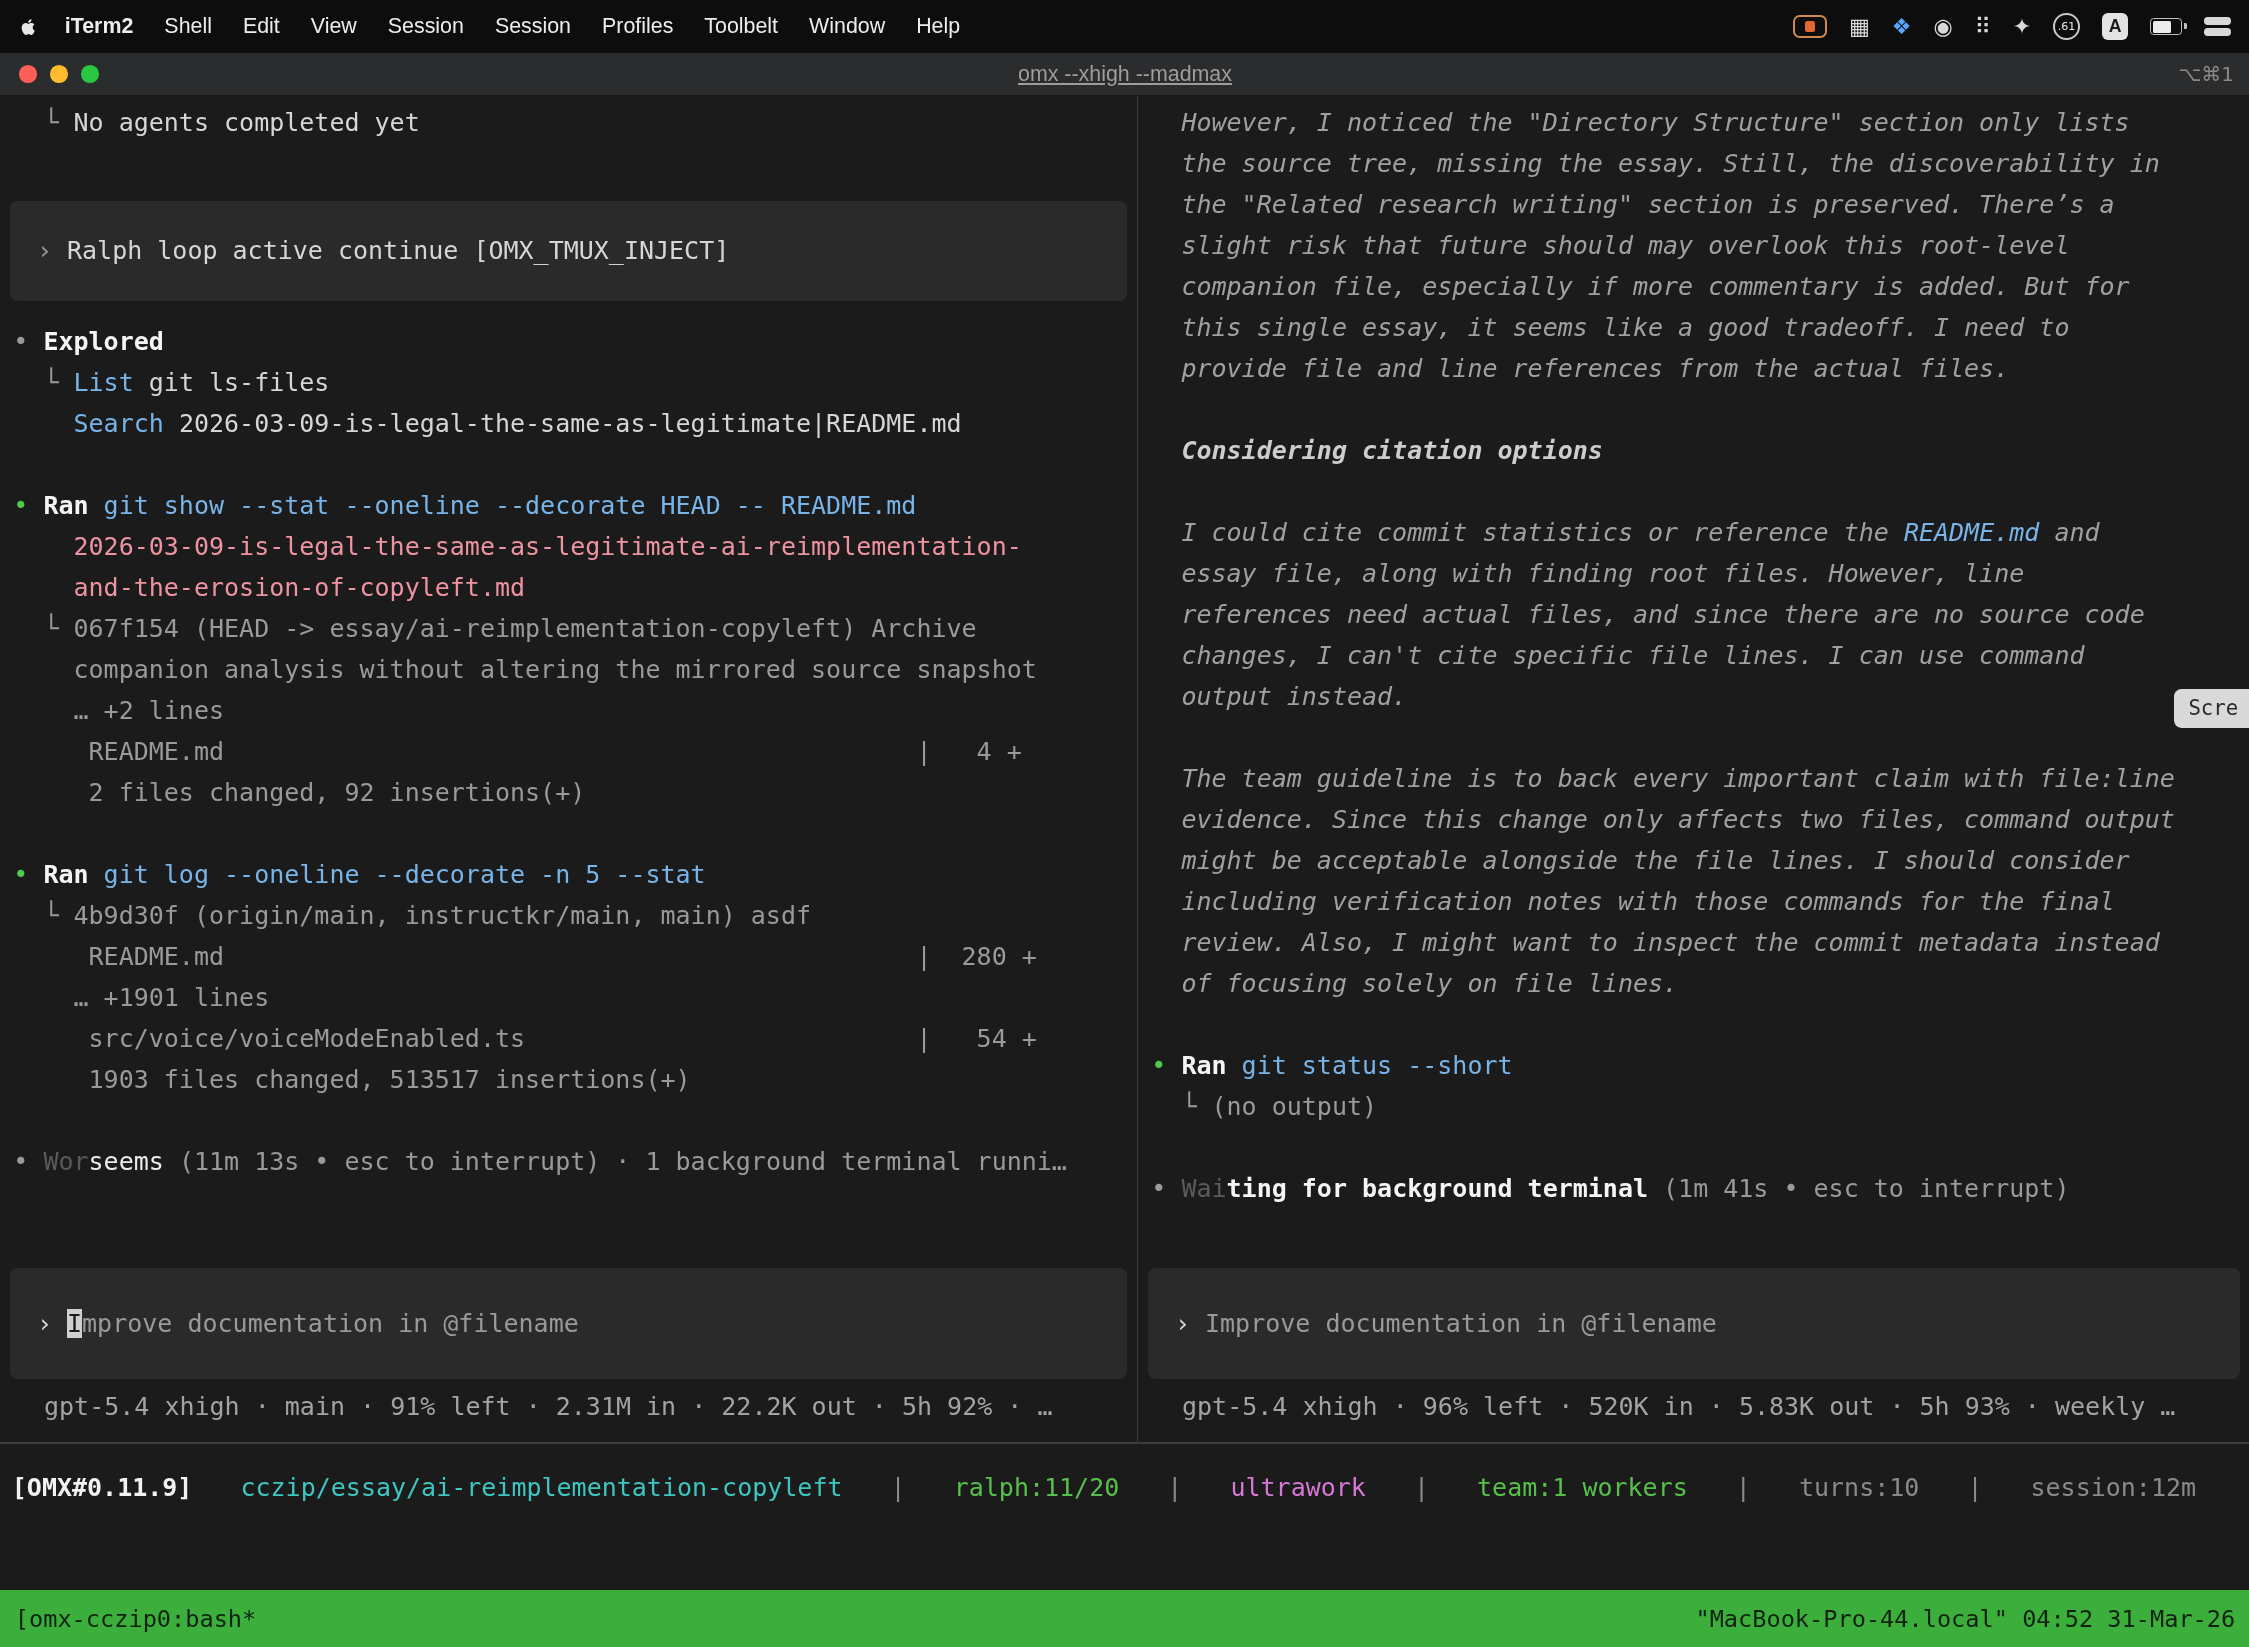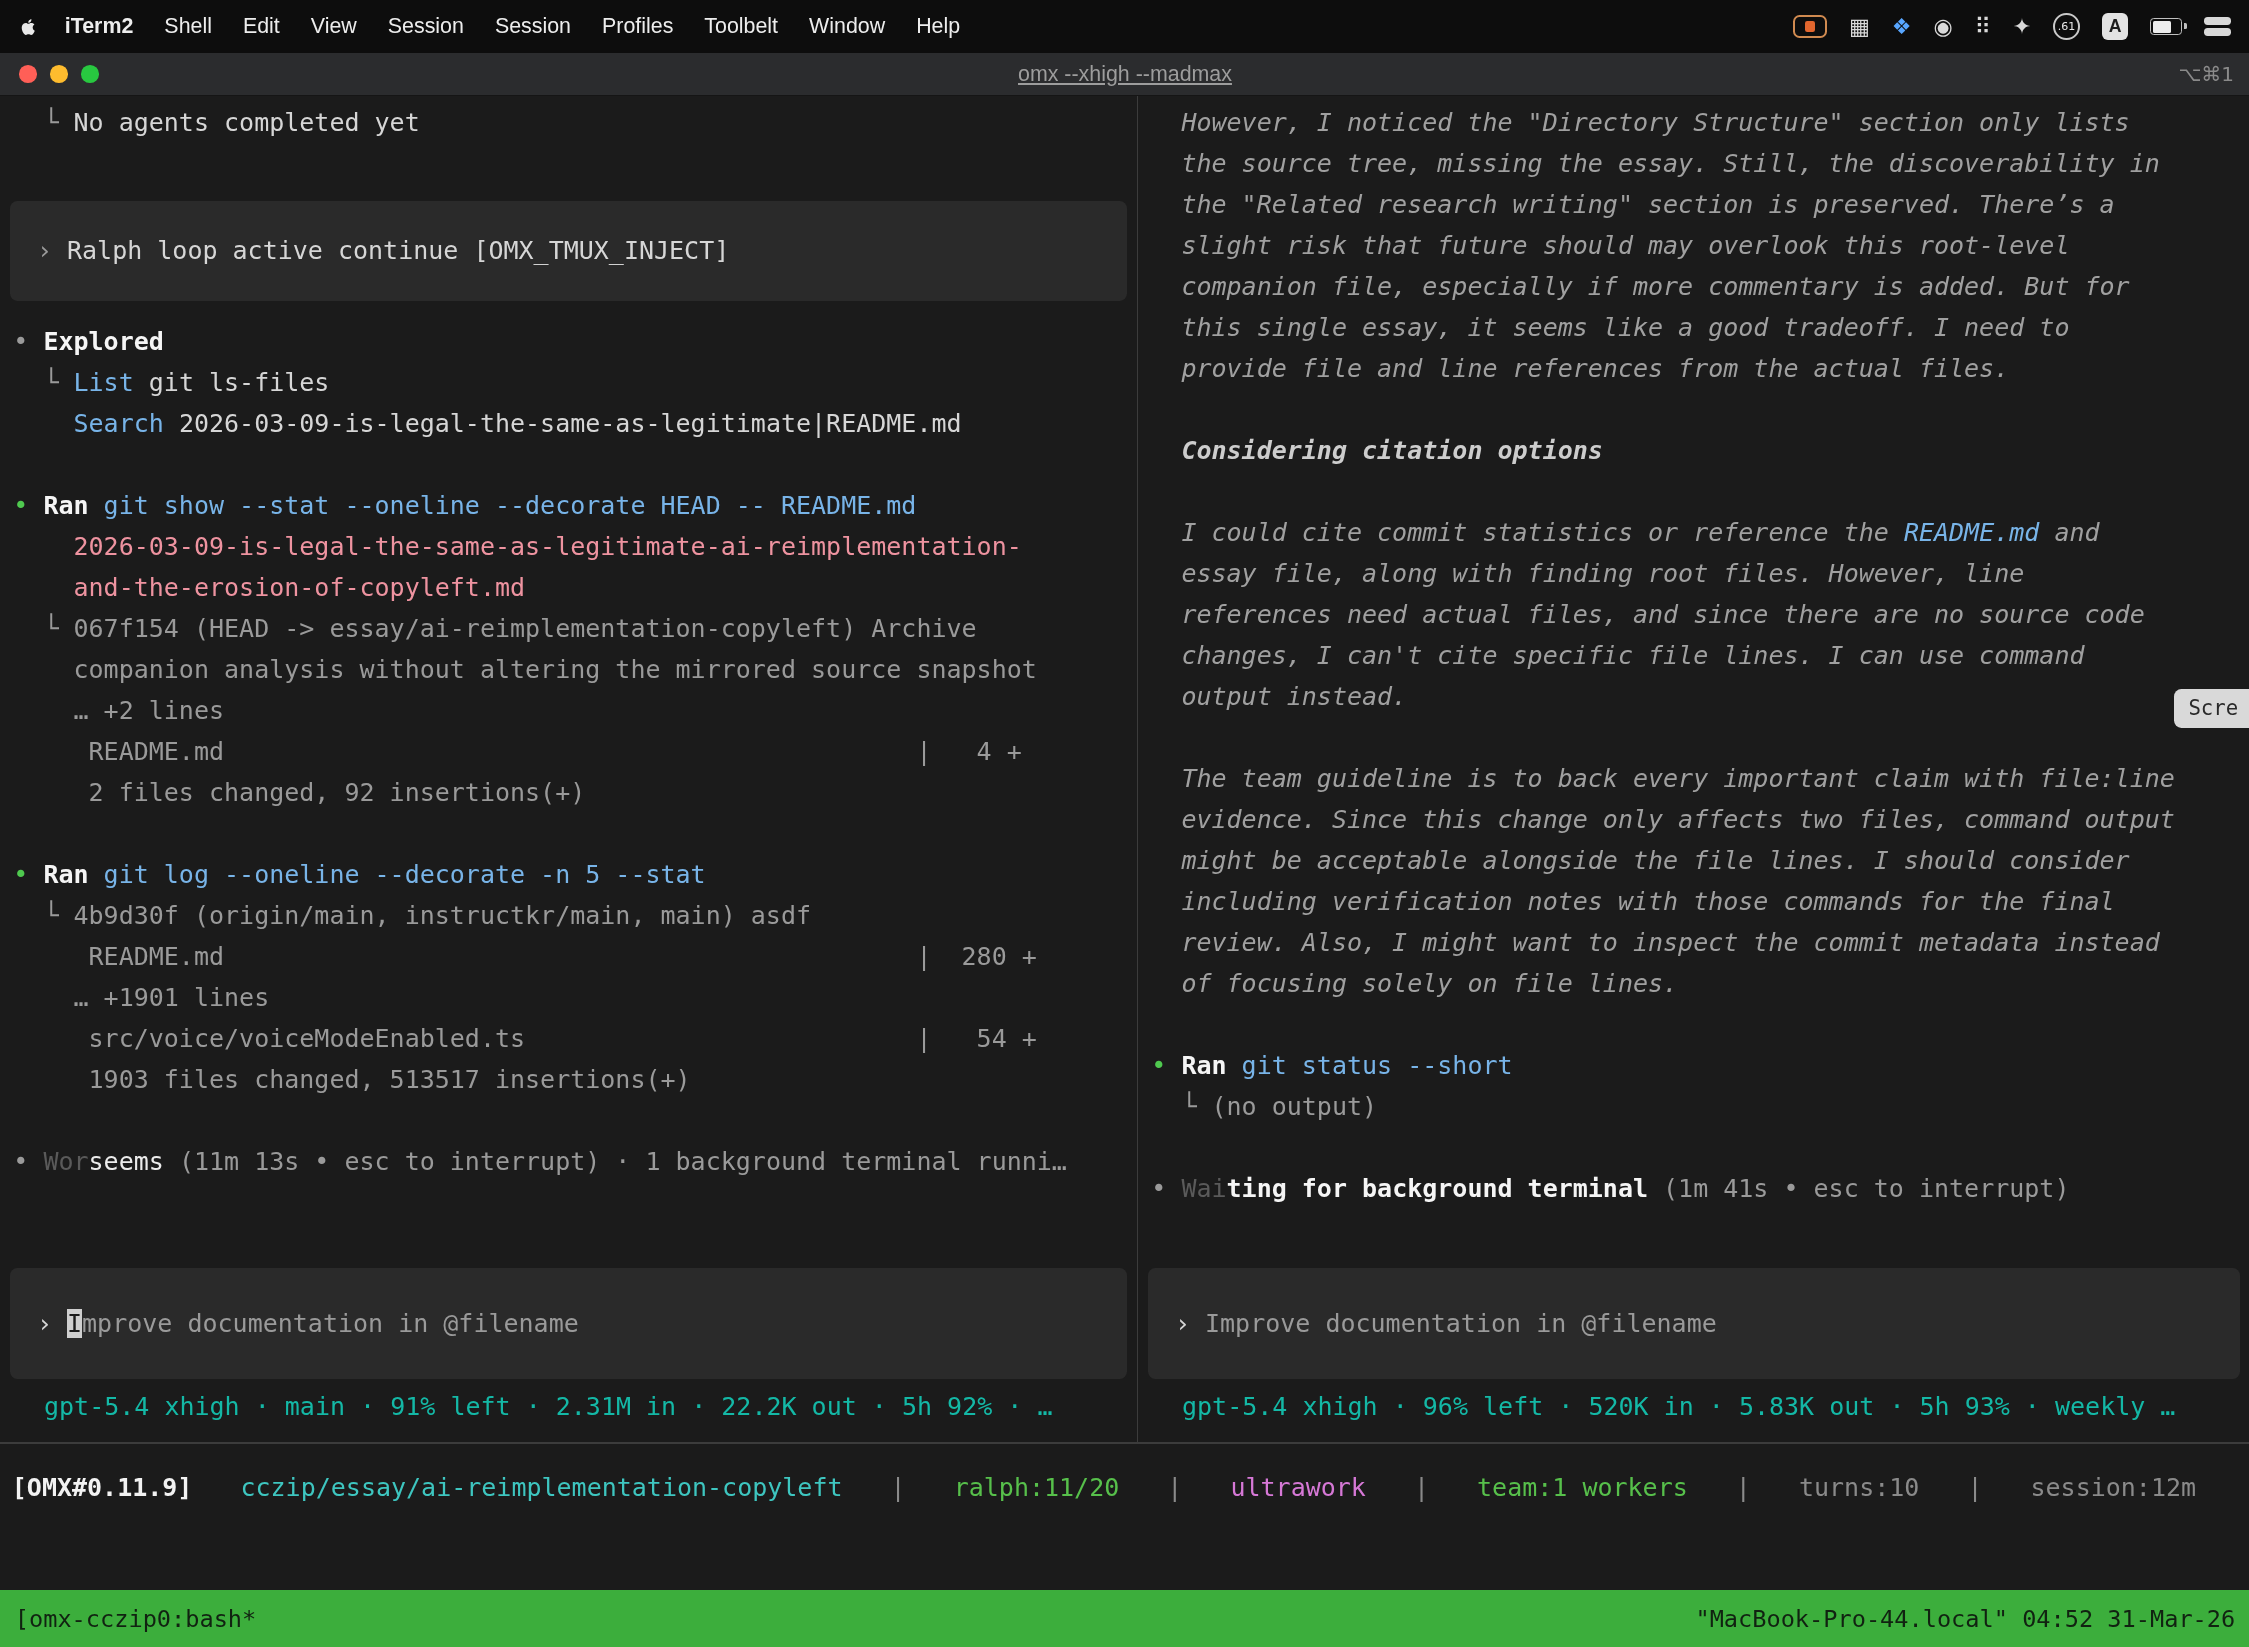--- a/index.html
+++ b/index.html
@@ -58,21 +58,21 @@
   .flow { padding-top:5.9px; }
   .tline { white-space:pre; height:41px; line-height:41px; padding-left:13.3px; color:#d6d6d6; }
   .tbox { margin:0 10.3px; background:#2a2a2a; border-radius:7.4px; height:100px;
           display:flex; align-items:center; padding-left:26.6px; white-space:pre; }
   .vdiv { position:absolute; top:96px; height:1346px; left:1137px; width:1.5px; background:#3c3c3c; }
   .hdiv { position:absolute; top:1442px; left:0; right:0; height:1.5px; background:#3c3c3c; }
   .pane-bottom { position:absolute; left:0; right:0; bottom:16px; }
   .ibox { margin:0 10.3px; background:#2a2a2a; border-radius:7.4px; height:111px;
           display:flex; align-items:center; padding-left:26.6px; white-space:pre; }
   .sline { margin-top:7.4px; height:41px; line-height:41px; padding-left:44px;
-           color:#14b8a6; white-space:pre; overflow:hidden; }
+           color:#a3a3a3; white-space:pre; overflow:hidden; }
   
   .c-w   { color:#d6d6d6; }
   .c-bd  { color:#f5f5f5; font-weight:bold; }
   .c-b   { color:#78b4e8; }
   .c-p   { color:#ee93a0; }
   .c-g   { color:#9a9a9a; }
   .c-gg  { color:#5a5a5a; }
   .c-gr  { color:#4fc94f; }
   .c-br  { color:#ececec; }
   .c-brb { color:#f5f5f5; font-weight:bold; }

